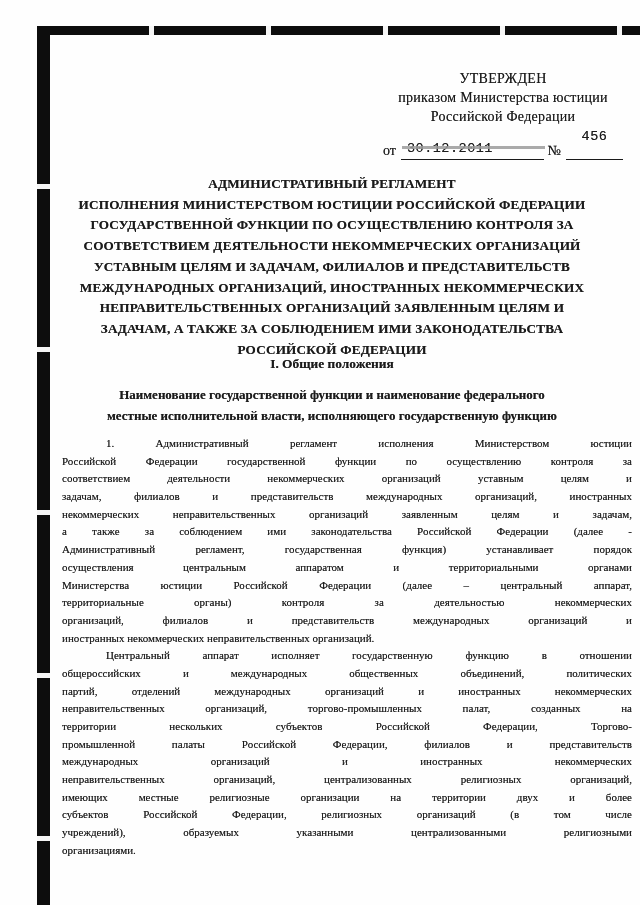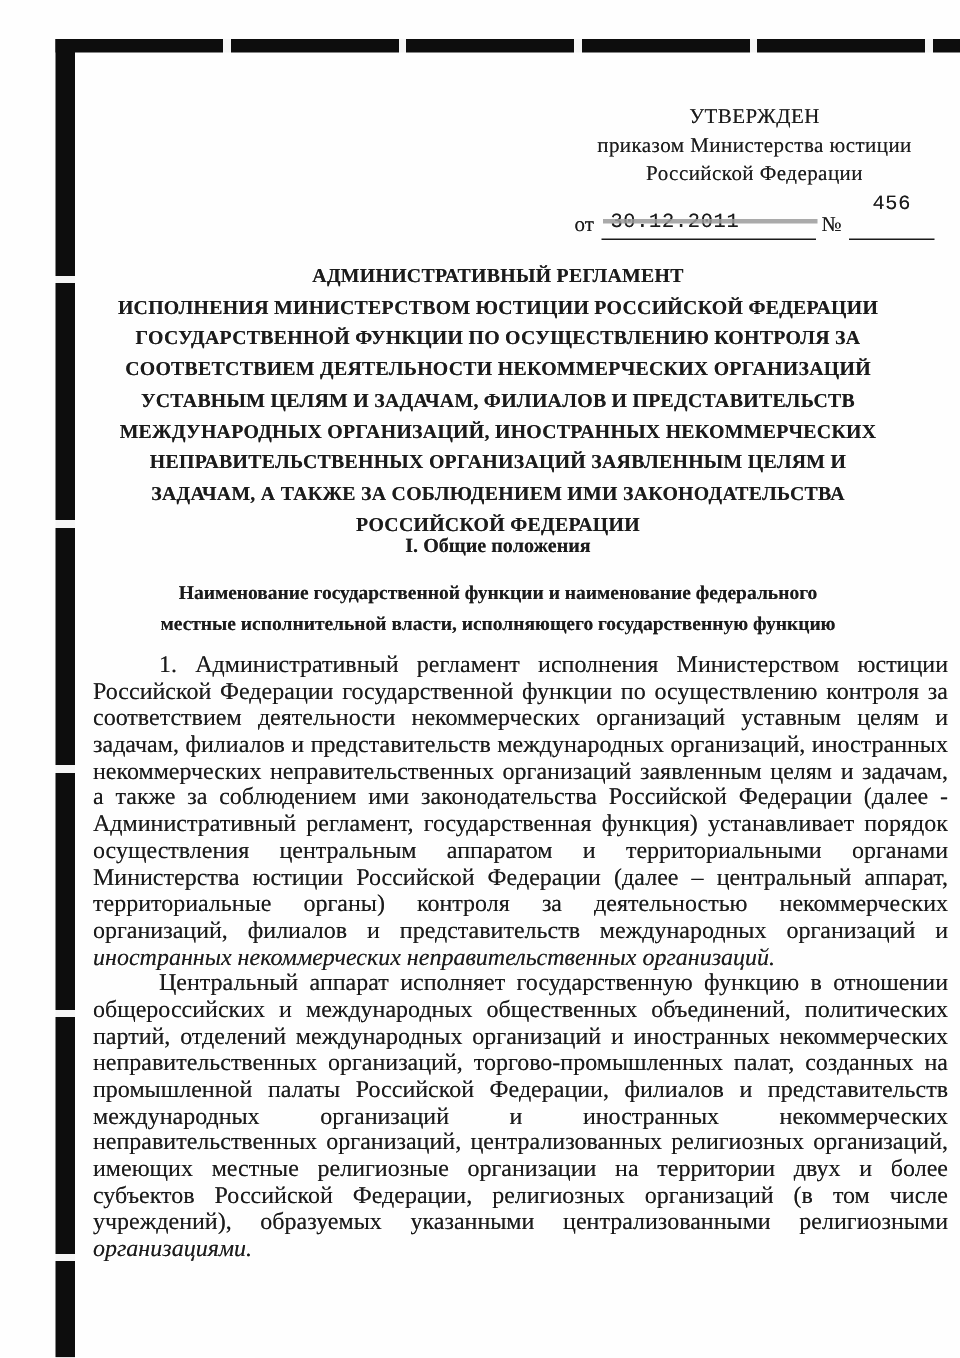--- a/index.html
+++ b/index.html
@@ -47,28 +47,28 @@
   
   .centered-col{position:absolute;left:62px;width:540px;text-align:center;}
   #doc-title{top:174px;font-weight:bold;font-size:13.2px;line-height:20.7px;letter-spacing:0.2px;}
   #doc-title .line{white-space:nowrap;}
   #section-heading{top:356px;font-weight:bold;font-size:13.4px;}
   #subsection-heading{top:384px;font-weight:bold;font-size:13px;line-height:21px;}
   #subsection-heading .line{white-space:nowrap;}
   
   #document-body{
     position:absolute;left:62px;top:435px;width:570px;
-    font-size:16px;line-height:17.7px;
+    font-size:11px;line-height:17.7px;
   }
   .para .line{
     text-align:justify;text-align-last:justify;
     height:17.7px;white-space:normal;
   }
   .para .line:first-child{text-indent:44px;}
-  .para .line:last-child{text-align-last:left;font-style:italic;}
+  .para .line:last-child{text-align-last:left;}
 </style>
 </head>
 <body>
 
 <div id="page">
 
   <div id="scan-bar-top" class="scan-bar"></div>
   <div id="scan-bar-left" class="scan-bar"></div>
 
   <div id="approval">
@@ -116,20 +116,21 @@
         <div class="line">Министерства юстиции Российской Федерации (далее – центральный аппарат,</div>
         <div class="line">территориальные органы) контроля за деятельностью некоммерческих</div>
         <div class="line">организаций, филиалов и представительств международных организаций и</div>
         <div class="line">иностранных некоммерческих неправительственных организаций.</div>
       </div>
       <div class="para">
         <div class="line">Центральный аппарат исполняет государственную функцию в отношении</div>
         <div class="line">общероссийских и международных общественных объединений, политических</div>
         <div class="line">партий, отделений международных организаций и иностранных некоммерческих</div>
         <div class="line">неправительственных организаций, торгово-промышленных палат, созданных на</div>
+        <div class="line">территории нескольких субъектов Российской Федерации, Торгово-</div>
         <div class="line">промышленной палаты Российской Федерации, филиалов и представительств</div>
         <div class="line">международных организаций и иностранных некоммерческих</div>
         <div class="line">неправительственных организаций, централизованных религиозных организаций,</div>
         <div class="line">имеющих местные религиозные организации на территории двух и более</div>
         <div class="line">субъектов Российской Федерации, религиозных организаций (в том числе</div>
         <div class="line">учреждений), образуемых указанными централизованными религиозными</div>
         <div class="line">организациями.</div>
       </div>
     </div>
 

